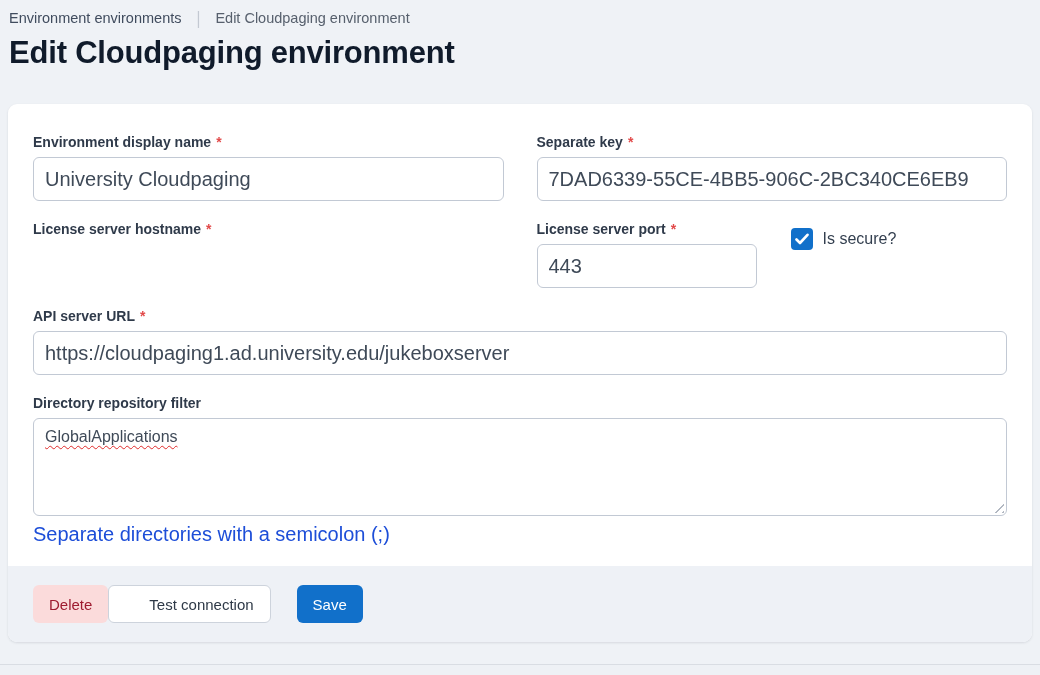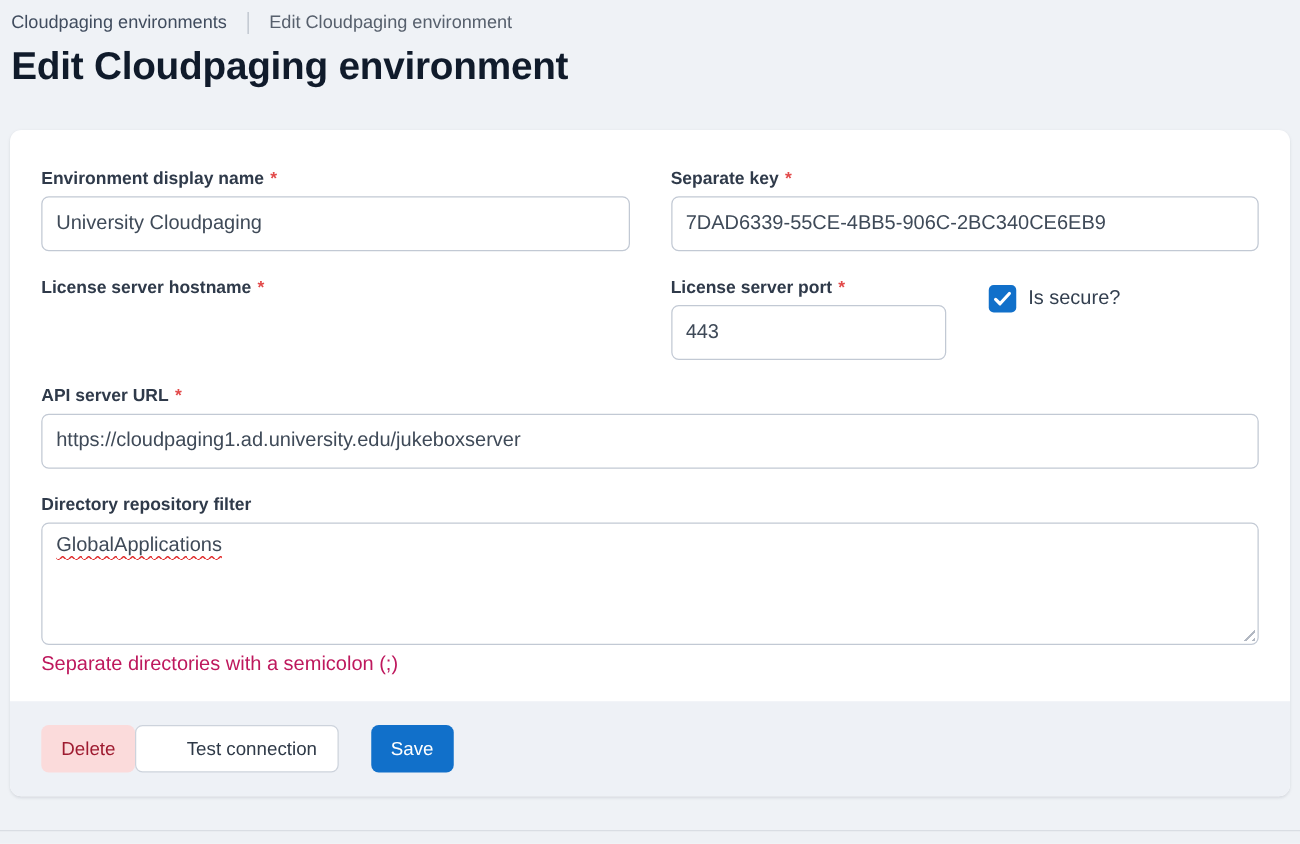--- a/index.html
+++ b/index.html
@@ -53,21 +53,21 @@
     margin-bottom: 7px;
   }
   .req { color: #e24a4a; margin-left: 5px; font-weight: 700; }
   input.text-input, .textarea-box {
     width: 100%;
     height: 44px;
     border: 1px solid #c2c9d4;
     border-radius: 6px;
     background: #fff;
     font-family: "Liberation Sans", "DejaVu Sans", sans-serif;
-    font-size: 16px;
+    font-size: 20px;
     color: #3f4a58;
     padding: 0 11px;
     outline: none;
   }
   .port-col { display:flex; align-items:flex-start; }
   .port-group { width: 220px; }
   .checkbox-group {
     display:flex; align-items:center;
     margin-left: 34px; margin-top: 7px;
   }
@@ -95,22 +95,22 @@
   }
   .resize-handle {
     position:absolute; right:2px; bottom:2px;
     width: 11px; height: 11px;
     background: repeating-linear-gradient(135deg, #b2b8c2 0 1.5px, transparent 1.5px 4.5px);
     clip-path: polygon(100% 0, 100% 100%, 0 100%);
     cursor: nwse-resize;
   }
   .help-text {
     margin-top: 7px;
-    font-size: 16px;
-    color: #be185d;
+    font-size: 20px;
+    color: #1d4ed8;
   }
   
   .card-footer {
     background: #eef1f6;
     border-radius: 0 0 9px 9px;
     height: 76px;
     display:flex; align-items:center; justify-content:flex-start;
     padding: 0 25px;
   }
   .btn {
@@ -130,21 +130,21 @@
   .bottom-strip {
     position:absolute; left:0; right:0; top:664px; height:11px;
     border-top: 1px solid #d9dde3;
     background: #eef1f5;
   }
 </style>
 </head>
 <body>
 
 <nav class="breadcrumb">
-  <span class="crumb-link">Cloudpaging environments</span>
+  <span class="crumb-link">Environment environments</span>
   <span class="crumb-sep">|</span>
   <span class="crumb-current">Edit Cloudpaging environment</span>
 </nav>
 
 <h1 class="page-title">Edit Cloudpaging environment</h1>
 
 <div class="card">
   <div class="card-body">
 
     <div class="form-grid form-row">

